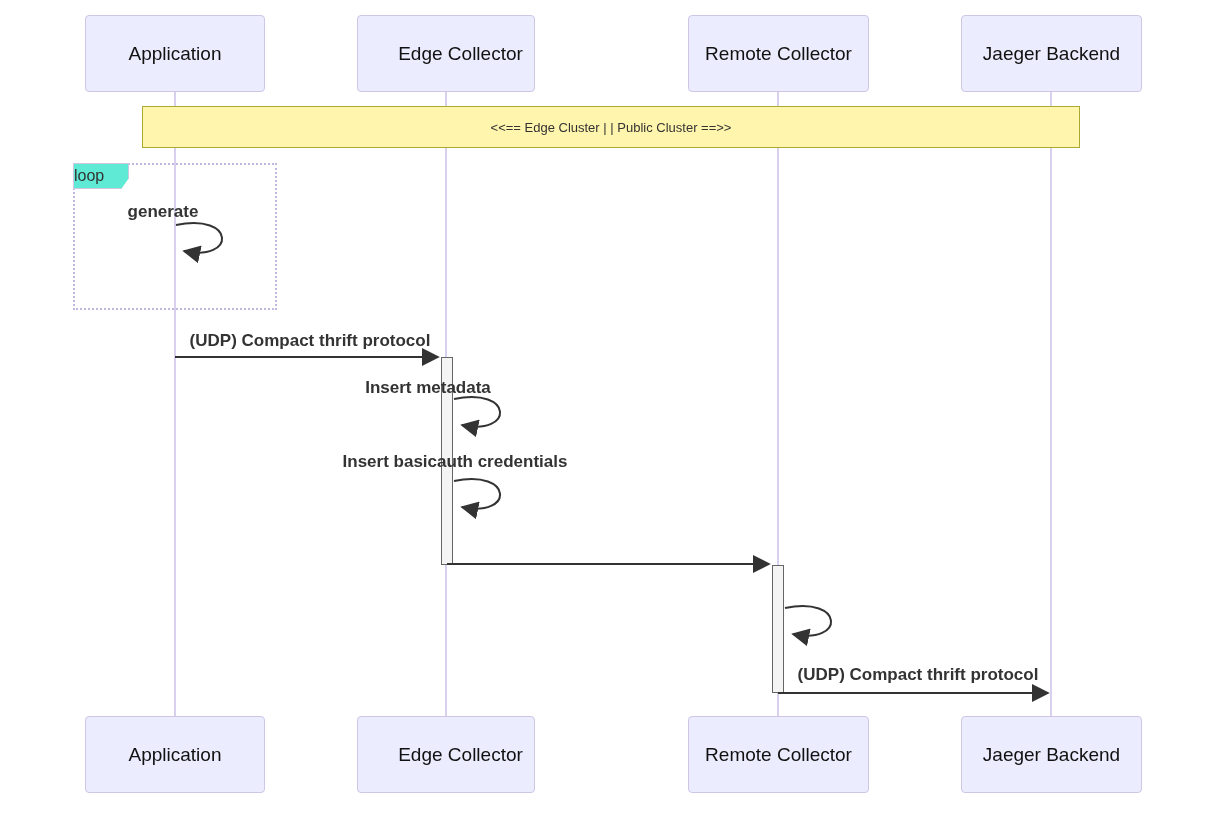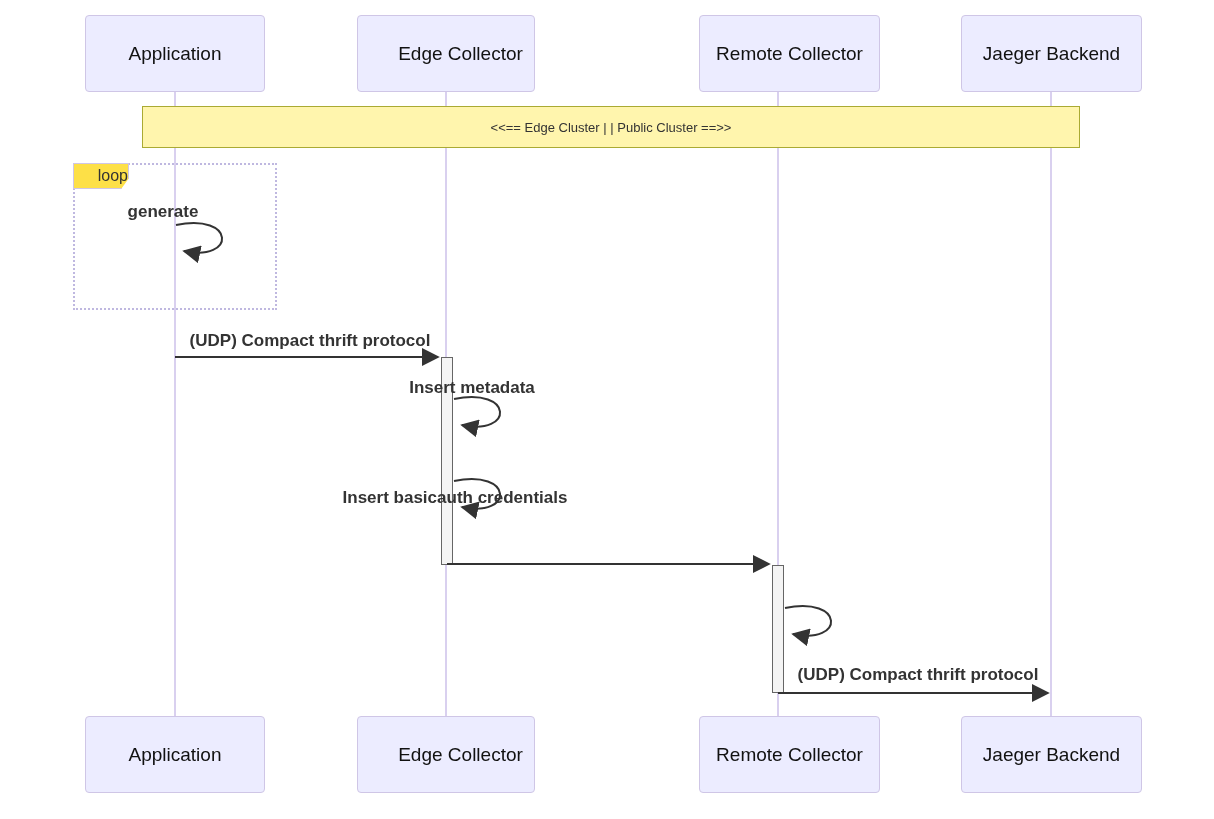--- a/index.html
+++ b/index.html
@@ -35,21 +35,21 @@
     align-items: center;
     justify-content: center;
     font-size: 19px;
     color: #111111;
     box-sizing: border-box;
   }
   .actor-top { top: 15px; }
   .actor-bottom { top: 716px; }
   #actor-top-0, #actor-bottom-0 { left: 85px;  width: 180px; }
   #actor-top-1, #actor-bottom-1 { left: 357px; width: 178px; padding-left: 29px; }
-  #actor-top-2, #actor-bottom-2 { left: 688px; width: 181px; margin-left: 11px; }
+  #actor-top-2, #actor-bottom-2 { left: 688px; width: 181px; }
   #actor-top-3, #actor-bottom-3 { left: 961px; width: 181px; }
 
   
   .note {
     position: absolute;
     left: 142px;
     top: 106px;
     width: 938px;
     height: 42px;
     background: #fff5ad;
@@ -71,26 +71,26 @@
     height: 147px;
     border: 2px dotted #bfb8e0;
     box-sizing: border-box;
   }
   .loop-tag {
     position: absolute;
     left: 73px;
     top: 163px;
     width: 56px;
     height: 26px;
-    background: #fde047;
+    background: #5eead4;
     border: 1px solid #cfc6e6;
     box-sizing: border-box;
     display: flex;
     align-items: center;
-    justify-content: flex-end;
+    justify-content: flex-start;
     font-size: 16px;
     color: #333333;
     clip-path: polygon(0 0, 100% 0, 100% 58%, 86% 100%, 0 100%);
   }
 
   
   .activation {
     position: absolute;
     width: 12px;
     background: #f4f4f4;
@@ -104,22 +104,22 @@
   .msg-label {
     position: absolute;
     transform: translateX(-50%);
     font-size: 17px;
     font-weight: 700;
     color: #333333;
     white-space: nowrap;
   }
   #msg-generate  { left: 163px; top: 202px; }
   #msg-udp1      { left: 310px; top: 331px; }
-  #msg-metadata  { left: 472px; top: 378px; }
-  #msg-basicauth { left: 455px; top: 488px; }
+  #msg-metadata  { left: 428px; top: 378px; }
+  #msg-basicauth { left: 455px; top: 452px; }
   #msg-grpc      { left: 610px; top: 538px; }
   #msg-verify    { left: 783px; top: 585px; }
   #msg-udp2      { left: 918px; top: 665px; }
 
   .arrows-layer {
     position: absolute;
     left: 0; top: 0;
     width: 1214px;
     height: 819px;
     pointer-events: none;

